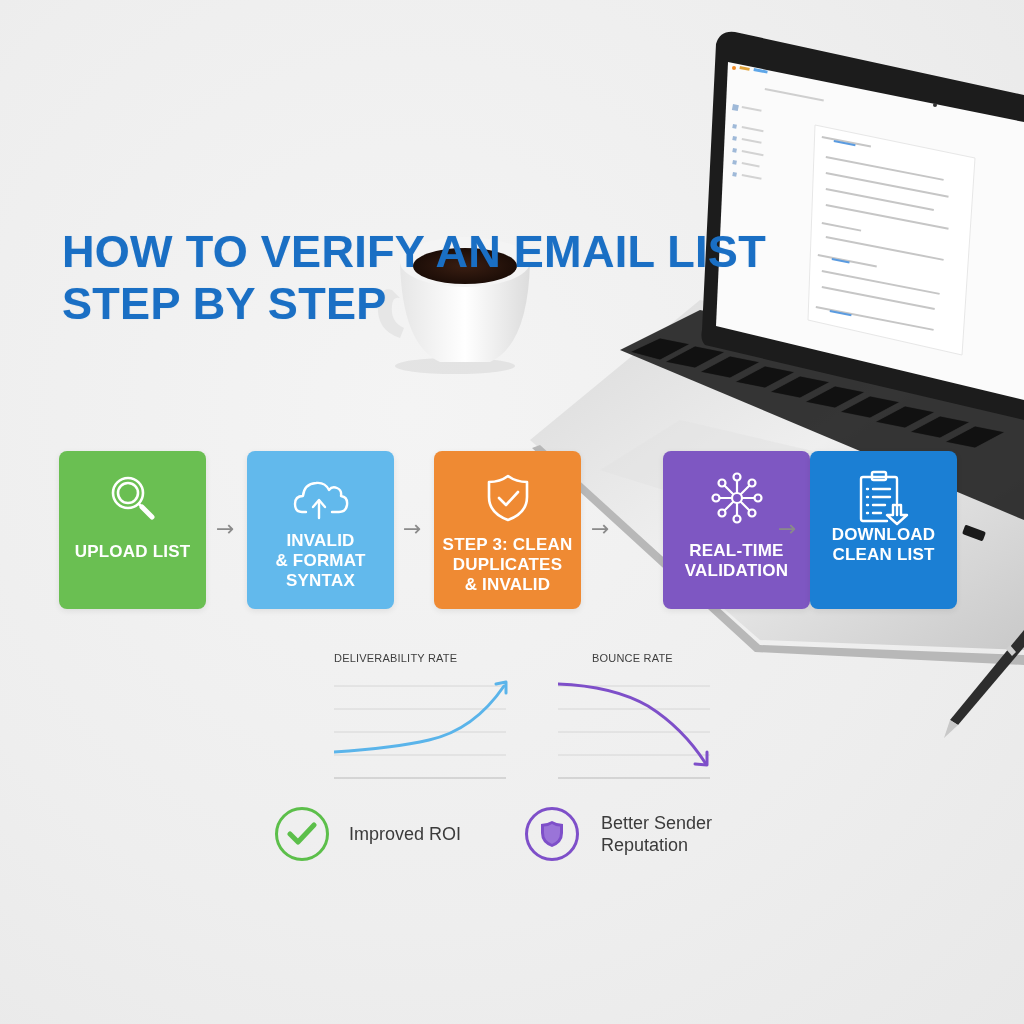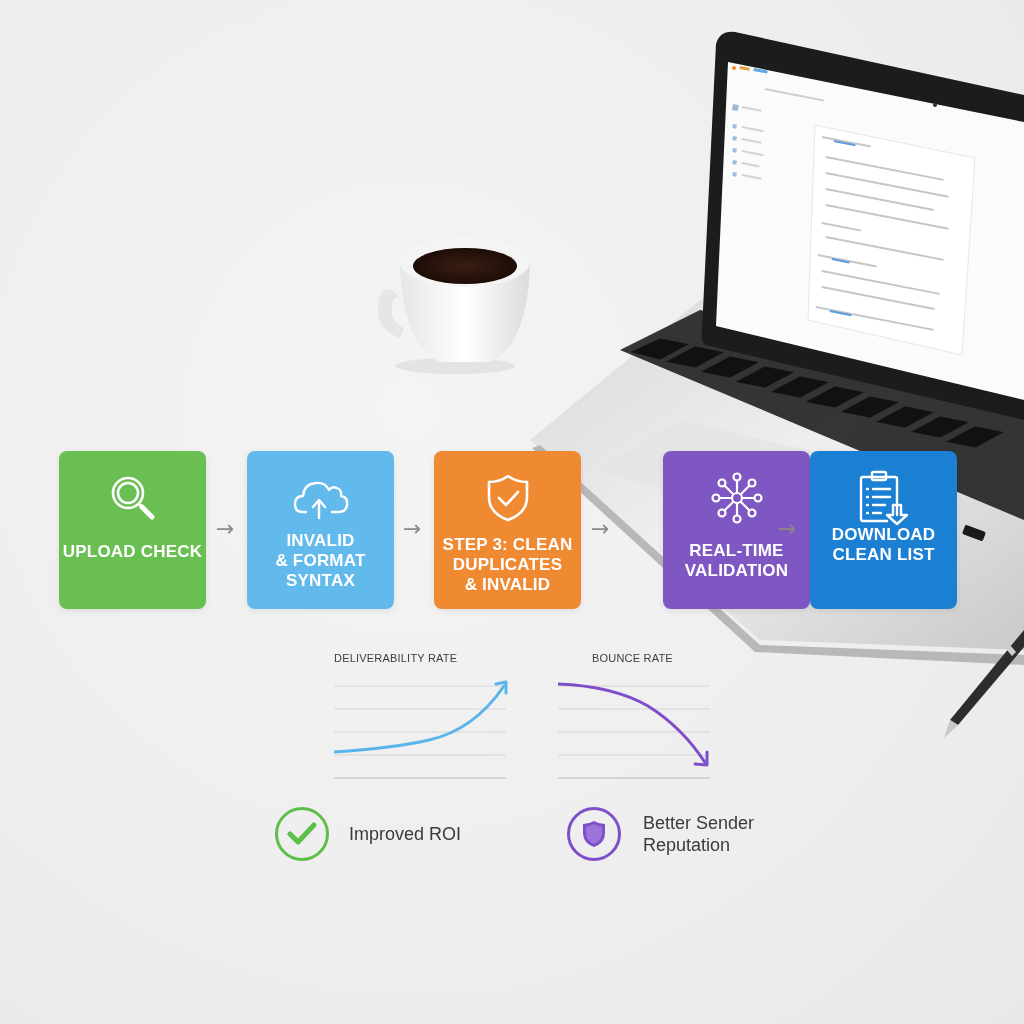--- a/index.html
+++ b/index.html
@@ -61,21 +61,21 @@
     
     .benefit { position: absolute; display: flex; align-items: center; z-index: 6; }
     .benefit .ring {
       width: 54px; height: 54px; border-radius: 50%;
       display: flex; align-items: center; justify-content: center;
       border: 3px solid;
     }
     .benefit .text { color: #3b3b3b; font-size: 18px; line-height: 22px; margin-left: 20px; }
     .b1 { left: 275px; top: 807px; }
     .b1 .ring { border-color: #5cbf4a; }
-    .b2 { left: 567px; top: 807px; }
+    .b2 { left: 525px; top: 807px; }
     .b2 .ring { border-color: #7e4fc9; }
     .b2 .text { margin-left: 22px; }
   </style>
 </head>
 <body>
 
 <div class="scene">
 
   <svg class="bg" width="1024" height="1024" viewBox="0 0 1024 1024" style="position:absolute;left:0;top:0;z-index:1">
     <defs>
@@ -173,33 +173,37 @@
       <ellipse cx="465" cy="266" rx="52" ry="18" fill="url(#coffee)"></ellipse>
     </g>
 
     <g>
       <path d="M1024 630 L1030 640 L958 725 L950 720 Z" fill="#2d2d2d"></path>
       <path d="M1010 645 L1016 652 L1012 656 L1006 649 Z" fill="#cfcfcf"></path>
       <path d="M958 725 L950 720 L944 738 Z" fill="#c8c8c8"></path>
     </g>
   </svg>
 
+  <div class="title">
+    <div>HOW TO VERIFY AN EMAIL LIST</div>
+    <div>STEP BY STEP</div>
+  </div>
 
   <div class="steps">
 
     <div class="card c1">
       <div class="icon">
         <svg width="54" height="54" viewBox="0 0 54 54" fill="none" stroke="#fff" stroke-width="2.6" stroke-linecap="round">
           <circle cx="22" cy="22" r="15"></circle>
           <circle cx="22" cy="22" r="10"></circle>
           <path d="M33 33 L45 45"></path>
           <path d="M36 36 L46 46" stroke-width="5"></path>
         </svg>
       </div>
-      <div class="label">UPLOAD CHECK</div>
+      <div class="label">UPLOAD LIST</div>
     </div>
 
     <div class="card c2">
       <div class="icon">
         <svg width="58" height="48" viewBox="0 0 58 48" fill="none" stroke="#fff" stroke-width="2.4" stroke-linejoin="round" stroke-linecap="round">
           <path d="M14 38 H10 Q3 38 3 30 Q3 22 11 22 Q12 10 24 9 Q33 8 37 16 Q40 12 45 14 Q50 16 49 22 Q56 23 55 31 Q54 38 47 38 H40"></path>
           <path d="M27 44 V28"></path>
           <path d="M21 33 L27 26 L33 33"></path>
         </svg>
       </div>

